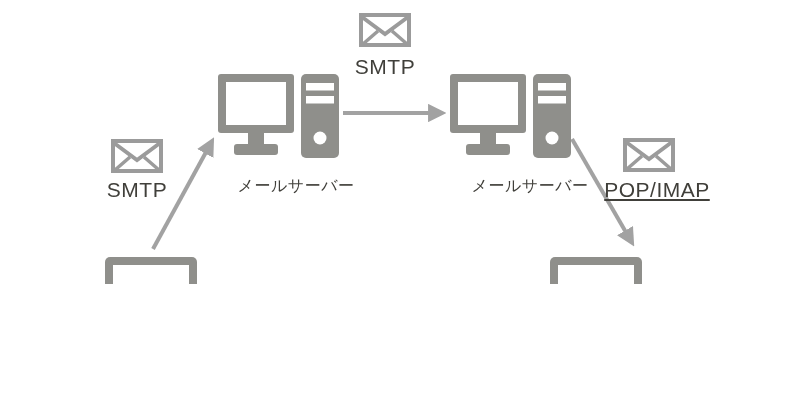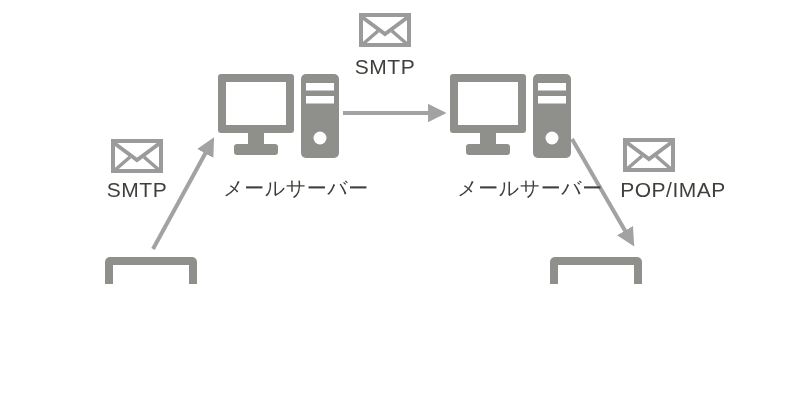--- a/index.html
+++ b/index.html
@@ -14,21 +14,21 @@
     background: var(--background, #ffffff);
     overflow: hidden;
     font-family: "Liberation Sans", "DejaVu Sans", sans-serif;
   }
   .abs { position: absolute; }
   .label {
     position: absolute;
     transform: translateX(-50%);
     white-space: nowrap;
     color: var(--text, #403f3a);
-    font-size: 20px;
+    font-size: 16px;
     letter-spacing: 0.5px;
     line-height: 1.2;
   }
   .proto-label { font-size: 21px; }
   .icon-gray    { color: var(--icon, #8f8f8b); }
   .env-gray     { color: var(--envelope, #9b9b9b); }
   svg { display: block; }
   .arrows-overlay {
     position: absolute;
     left: 0; top: 0;
@@ -37,21 +37,21 @@
   .arrows-overlay line {
     stroke: var(--arrow, #a2a2a2);
     stroke-width: 4;
   }
   
   .envelope-top    { left: 359px; top: 13px;  width: 52px; height: 34px; }
   .smtp-top        { left: 385px; top: 54px; }
   .envelope-left   { left: 111px; top: 139px; width: 52px; height: 34px; }
   .smtp-left       { left: 137px; top: 177px; }
   .envelope-right  { left: 623px; top: 138px; width: 52px; height: 34px; }
-  .pop-imap        { left: 673px; top: 177px; }
+  .pop-imap        { left: 657px; top: 177px; text-decoration: underline; }
   .server1-icon    { left: 218px; top: 74px;  width: 122px; height: 85px; }
   .server2-icon    { left: 450px; top: 74px;  width: 122px; height: 85px; }
   .server1-label   { left: 296px; top: 176px; }
   .server2-label   { left: 530px; top: 176px; }
   .sender-laptop   { left: 92px;  top: 257px; width: 120px; height: 81px; }
   .sender-person   { left: 221px; top: 294px; width: 55px;  height: 63px; }
   .sender-label    { left: 145px; top: 355px; }
   .receiver-laptop { left: 537px; top: 257px; width: 120px; height: 81px; }
   .receiver-person { left: 664px; top: 294px; width: 55px;  height: 63px; }
   .receiver-label  { left: 589px; top: 355px; }

